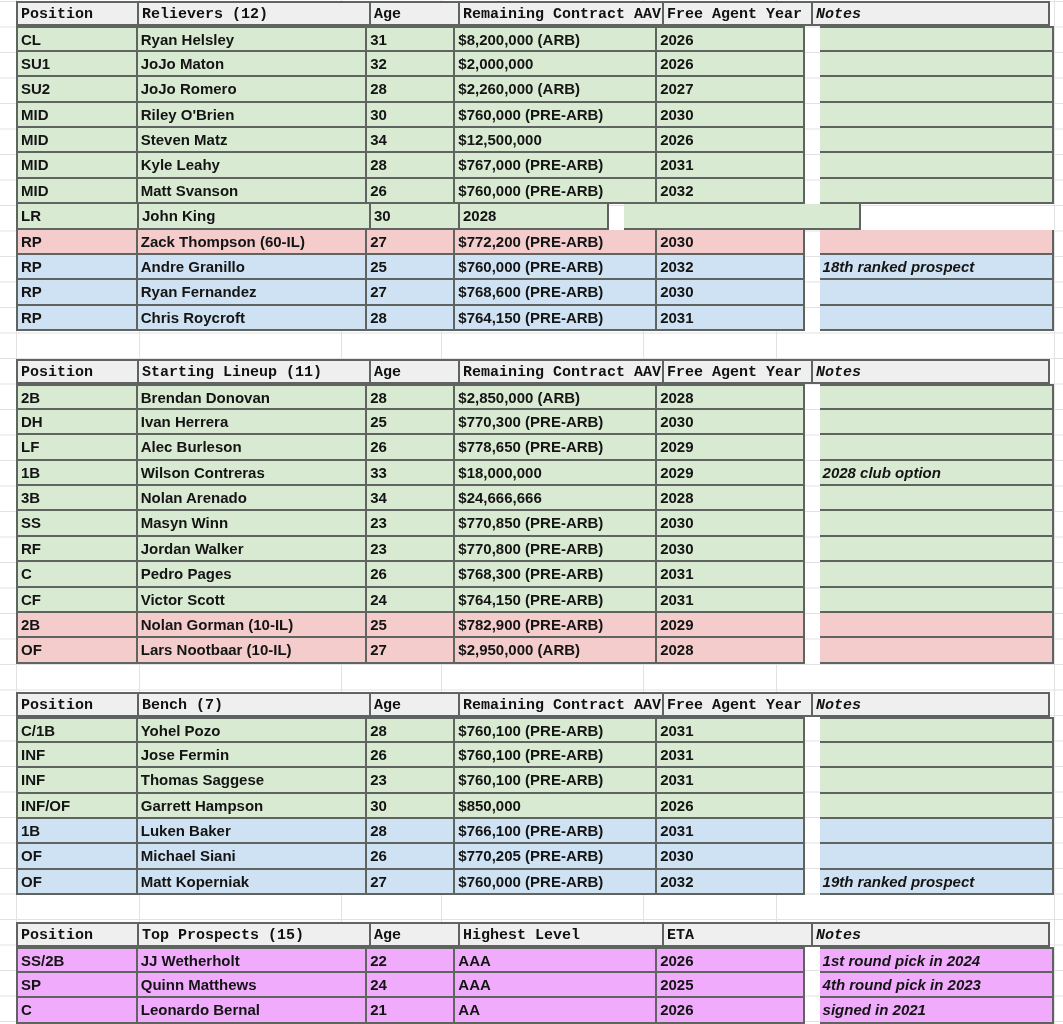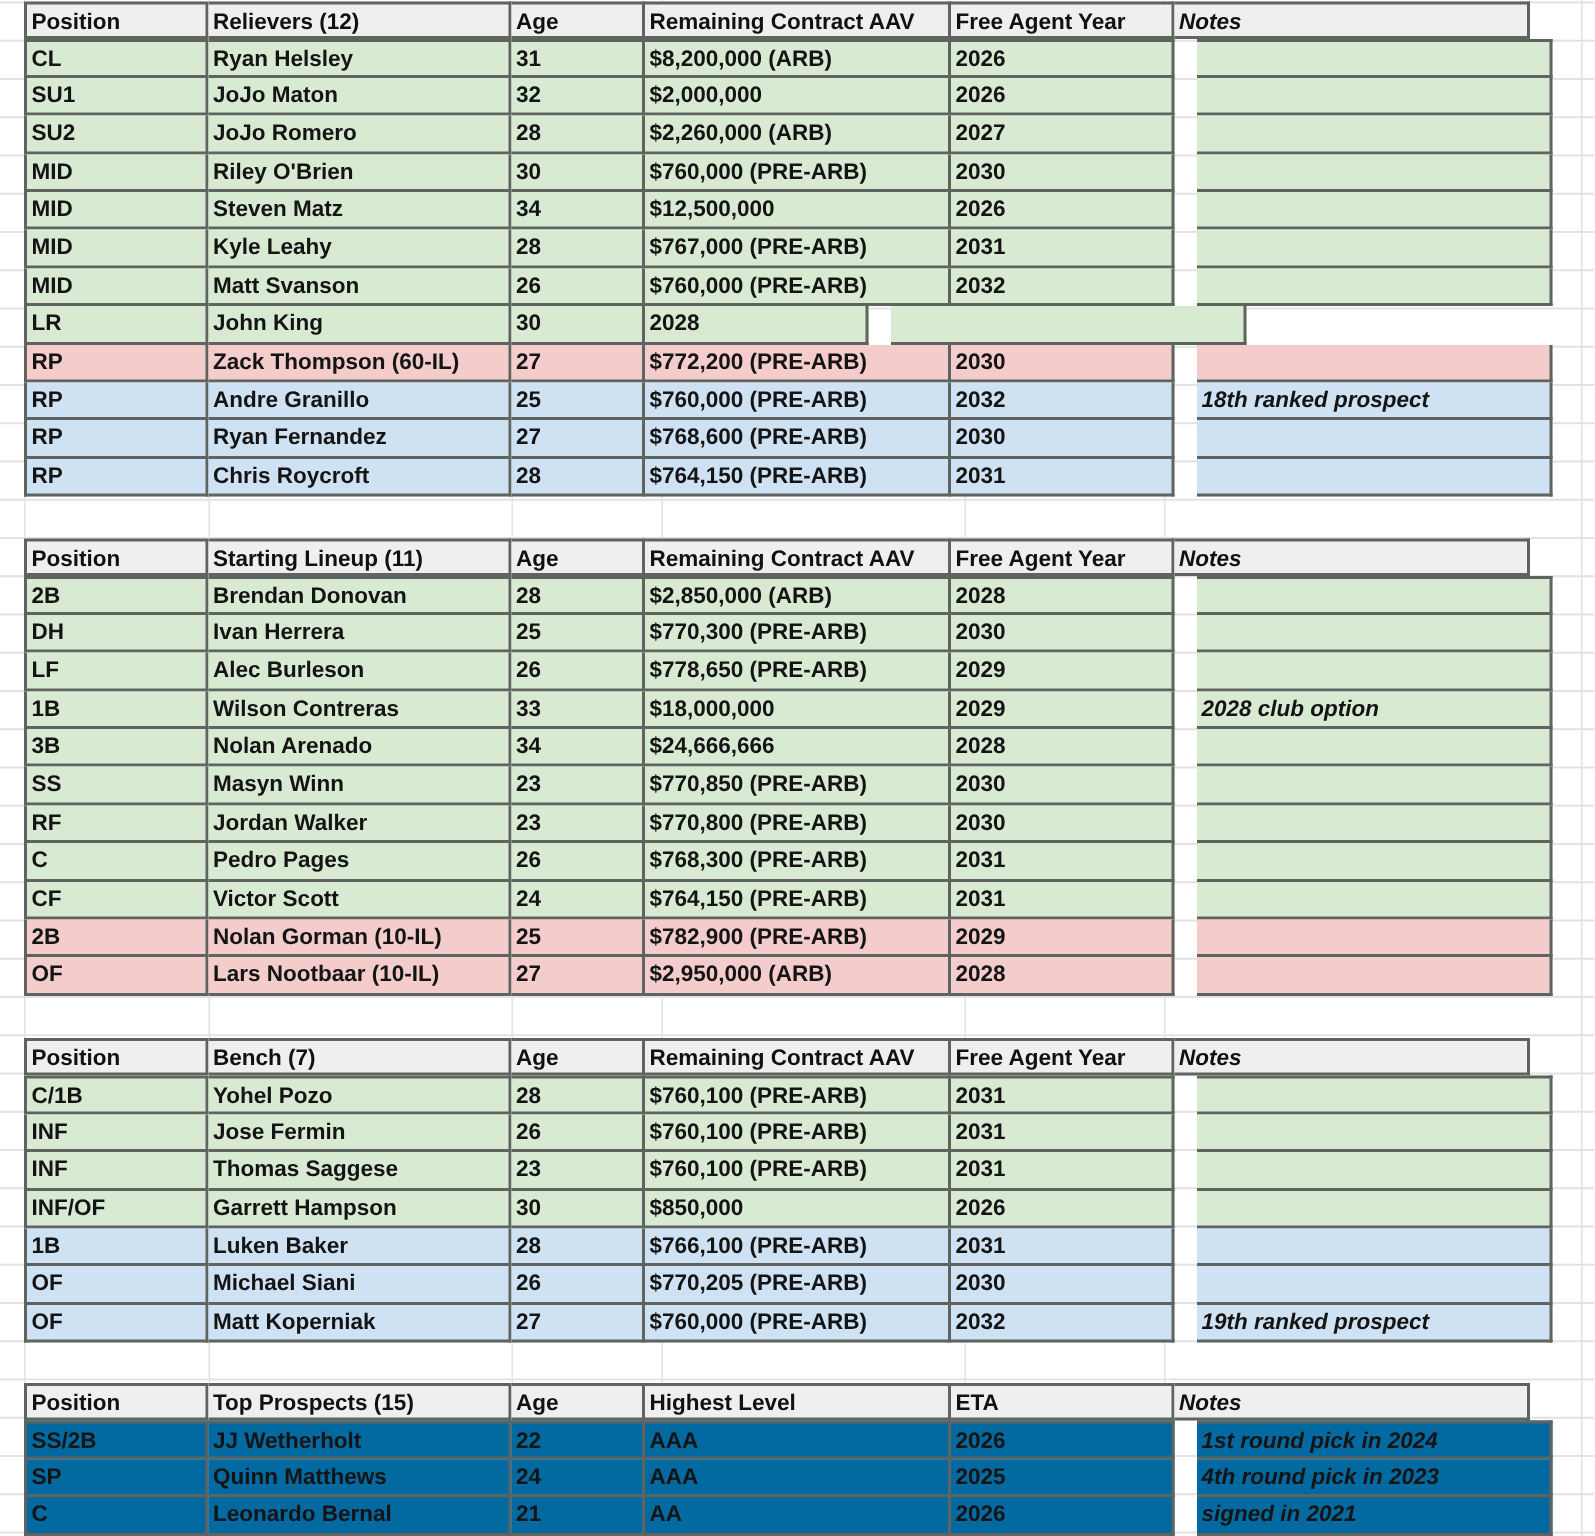--- a/index.html
+++ b/index.html
@@ -18,30 +18,30 @@
   .vline { position:absolute; top:0; bottom:0; width:1px; background:#e2e2e2; }
   .section { position:absolute; left:16px; width:1038px; border-collapse:collapse; }
   .row { display:flex; height:25.4px; box-sizing:border-box; }
   .cell {
     box-sizing:border-box; height:25.4px; line-height:24px; padding-left:3px;
     border-right:2px solid #5f6461; border-bottom:2px solid #5f6461;
     white-space:nowrap; overflow:hidden; font-weight:bold; color:#141414;
   }
   .row .cell:first-child { border-left:2px solid #5f6461; }
   .section .row:first-child .cell { border-top:2px solid #5f6461; }
-  .c0 { width:123px; } .c1 { width:202px; } .c2 { width:89px; }
+  .c0 { width:123px; } .c1 { width:232px; } .c2 { width:89px; }
   .c3 { width:204px; } .c4 { width:149px; } .c5 { width:237px; }
-  .hdr .cell { background:#efefef; font-weight:normal; color:#111; font-weight:600; }
+  .hdr .cell { background:#efefef; font-weight:normal; color:#111; font-weight:600;font-family:Liberation Mono, monospace; }
   .hdr .cell { font-weight:bold; }
   .hdr .notes { font-style:italic; }
   .note { font-style:italic;margin-left:15px; }
   .green .cell { background:#d9ead3; }
   .red .cell { background:#f4cccc; }
   .blue .cell { background:#cfe2f3; }
-  .orange .cell { background:#0369a1; }
+  .orange .cell { background:#f0abfc; }
 </style>
 </head>
 <body>
 
 <div class="gridbg"></div>
 <div class="vline" style="left:16px"></div>
 <div class="vline" style="left:139px"></div>
 <div class="vline" style="left:341px"></div>
 <div class="vline" style="left:441px"></div>
 <div class="vline" style="left:643px"></div>

